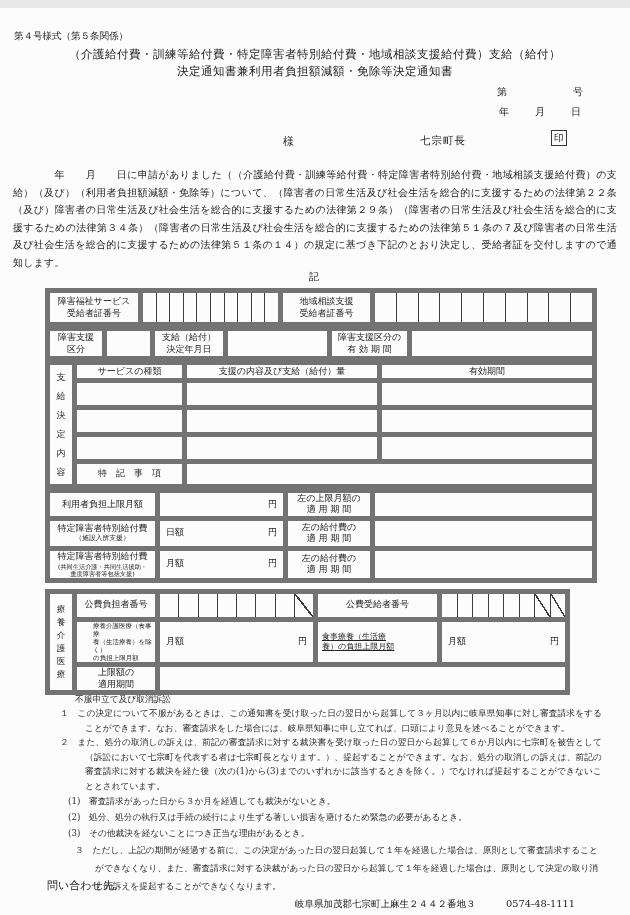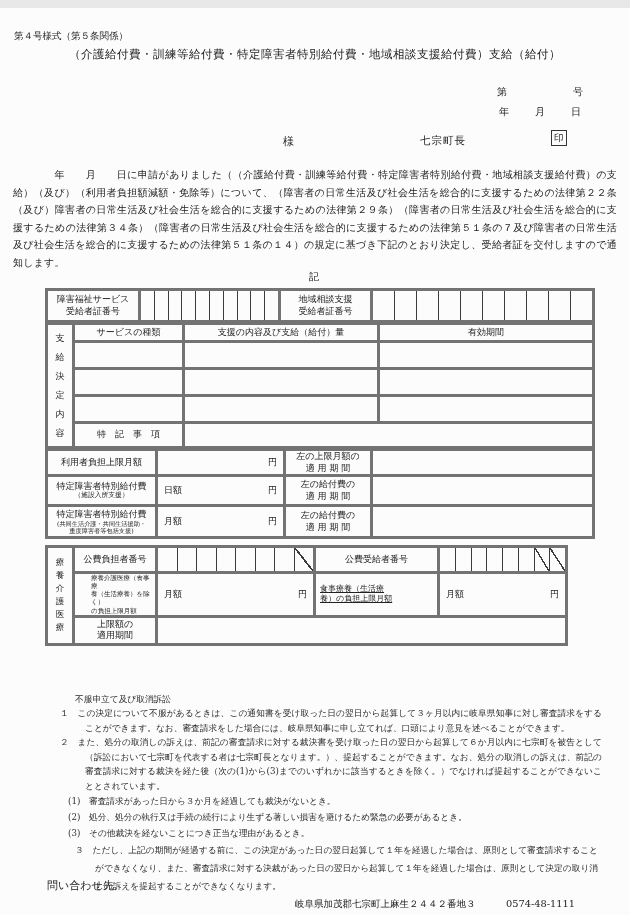--- a/index.html
+++ b/index.html
@@ -24,21 +24,21 @@
 
   .body-par {
     top:158px; left:13px; width:604px; font-size:10px; line-height:17.6px;
     text-align:justify; letter-spacing:0.2px;
   }
   .ki { top:262px; left:0; right:0; text-align:center; font-size:10px; letter-spacing:2px; }
 
   .tables { position:absolute; top:281px; left:45px; }
   table { border-collapse:collapse; table-layout:fixed; margin-top:-1px; }
   td {
-    border:3px solid #737373; padding:0 1px; font-size:9px; text-align:center;
+    border:5px solid #737373; padding:0 1px; font-size:9px; text-align:center;
     vertical-align:middle; line-height:1.25; overflow:hidden;
   }
   .t-main { width:547px; }
   .t-med  { width:520px; margin-top:6px; }
 
   .stripcell { padding:0; }
   .strip { display:flex; width:100%; }
   .strip i { flex:1 1 0; border-left:1px solid #3c3c3c; display:block; }
   .strip i:first-child { border-left:none; }
   .h29 { height:29px; } .h23 { height:23px; }
@@ -64,20 +64,21 @@
   .contact-address { top:890px; left:295px; font-size:9.5px; }
   .contact-phone { top:890px; left:506px; font-size:9.8px; font-family:"DejaVu Serif",serif; }
 </style>
 </head>
 <body>
 
 <div class="page">
 
   <div class="abs form-number">第４号様式（第５条関係）</div>
   <div class="abs title1">（介護給付費・訓練等給付費・特定障害者特別給付費・地域相談支援給付費）支給（給付）</div>
+  <div class="abs title2">決定通知書兼利用者負担額減額・免除等決定通知書</div>
 
   <div class="abs doc-no">
     <span>第</span>
     <span>号</span>
   </div>
   <div class="abs doc-date">
     <span>年</span>
     <span>月</span>
     <span>日</span>
   </div>
@@ -129,20 +130,43 @@
                 <i></i>
                 <i></i>
                 <i></i>
                 <i></i>
               </div>
         </td>
       </tr>
     </tbody>
       </table>
 
+    <table class="t-main">
+      <colgroup>
+          <col style="width:57px">
+          <col style="width:48px">
+          <col style="width:73px">
+          <col style="width:104px">
+          <col style="width:80px">
+          <col style="width:185px">
+        </colgroup>
+      <tbody>
+          <tr style="height:30px">
+        <td class="pre">障害支援
+区分</td>
+        <td></td>
+        <td class="pre">支給（給付）
+決定年月日</td>
+        <td></td>
+        <td class="pre">障害支援区分の
+有 効 期 間</td>
+        <td></td>
+      </tr>
+    </tbody>
+      </table>
 
     <table class="t-main">
       <colgroup>
           <col style="width:27px">
           <col style="width:110px">
           <col style="width:195px">
           <col style="width:215px">
         </colgroup>
       <tbody>
           <tr style="height:18px">

